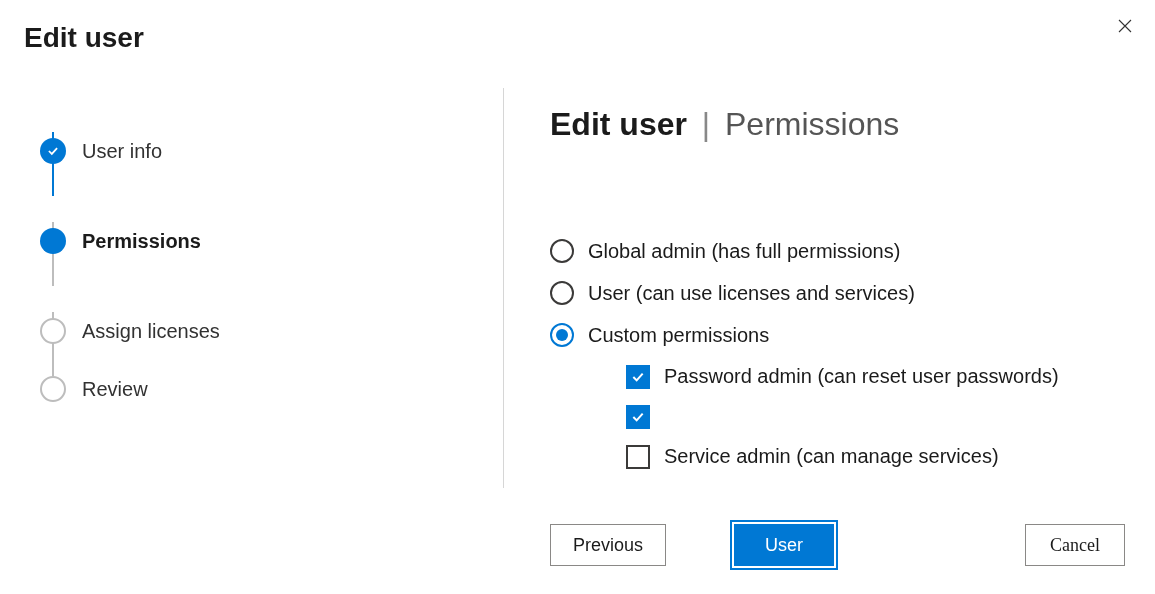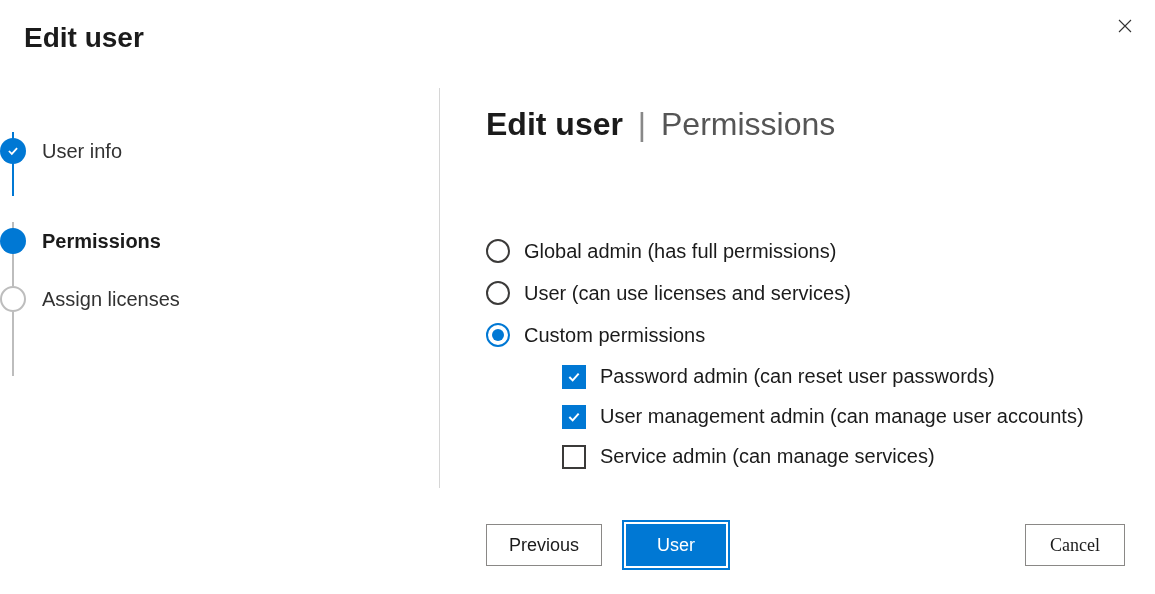--- a/index.html
+++ b/index.html
@@ -28,21 +28,22 @@
       cursor: pointer;
       color: #333;
     }
     .close-btn svg { width: 18px; height: 18px; }
     .content {
       display: flex;
       margin-top: 34px;
       height: calc(100% - 90px);
     }
     .stepper {
-      width: 440px;
+      width: 504px;
+      padding-left: 40px;
       padding-top: 18px;
       border-right: 1px solid #d6d6d6;
       height: 400px;
     }
     .step {
       display: flex;
       align-items: center;
       position: relative;
       height: 90px;
     }
@@ -145,20 +146,21 @@
     }
     .checkbox.checked { background: #0078d4; border-color: #0078d4; }
     .checkbox.checked svg { width: 16px; height: 16px; stroke: #fff; stroke-width: 3; fill: none; }
     .footer {
       position: absolute;
       bottom: 26px;
       left: 46px;
       right: 30px;
       display: flex;
       align-items: center;
+      gap: 44px;
     }
     .btn {
       height: 42px;
       min-width: 100px;
       padding: 0 22px;
       font-size: 18px;
       font-family: inherit;
       cursor: pointer;
       display: inline-flex;
       align-items: center;
@@ -209,20 +211,24 @@
     </div>
     <div class="step">
       <div class="step-circle current"></div>
       <div class="step-label current">Permissions</div>
       <div class="step-line gray"></div>
     </div>
     <div class="step">
       <div class="step-circle future"></div>
       <div class="step-label">Assign licenses</div>
       <div class="step-line gray"></div>
+    </div>
+    <div class="step">
+      <div class="step-circle future"></div>
+      <div class="step-label">Review</div>
     </div>
   </div>
 
   <div class="main">
     <div class="page-heading">
       <span class="bold">Edit user</span>
       <span class="sep">|</span>
       <span>Permissions</span>
     </div>
 
@@ -250,21 +256,20 @@
               </svg>
           </div>
           <div class="check-label">Password admin (can reset user passwords)</div>
         </div>
         <div class="check-row">
           <div class="checkbox checked">
             <svg viewBox="0 0 24 24">
                 <polyline points="5,12 10,17 19,7"></polyline>
               </svg>
           </div>
-          <div class="check-label">User management admin (can manage user accounts)</div>
         </div>
         <div class="check-row">
           <div class="checkbox"></div>
           <div class="check-label">Service admin (can manage services)</div>
         </div>
       </div>
     </div>
 
     <div class="footer">
       <button class="btn btn-secondary">Previous</button>

